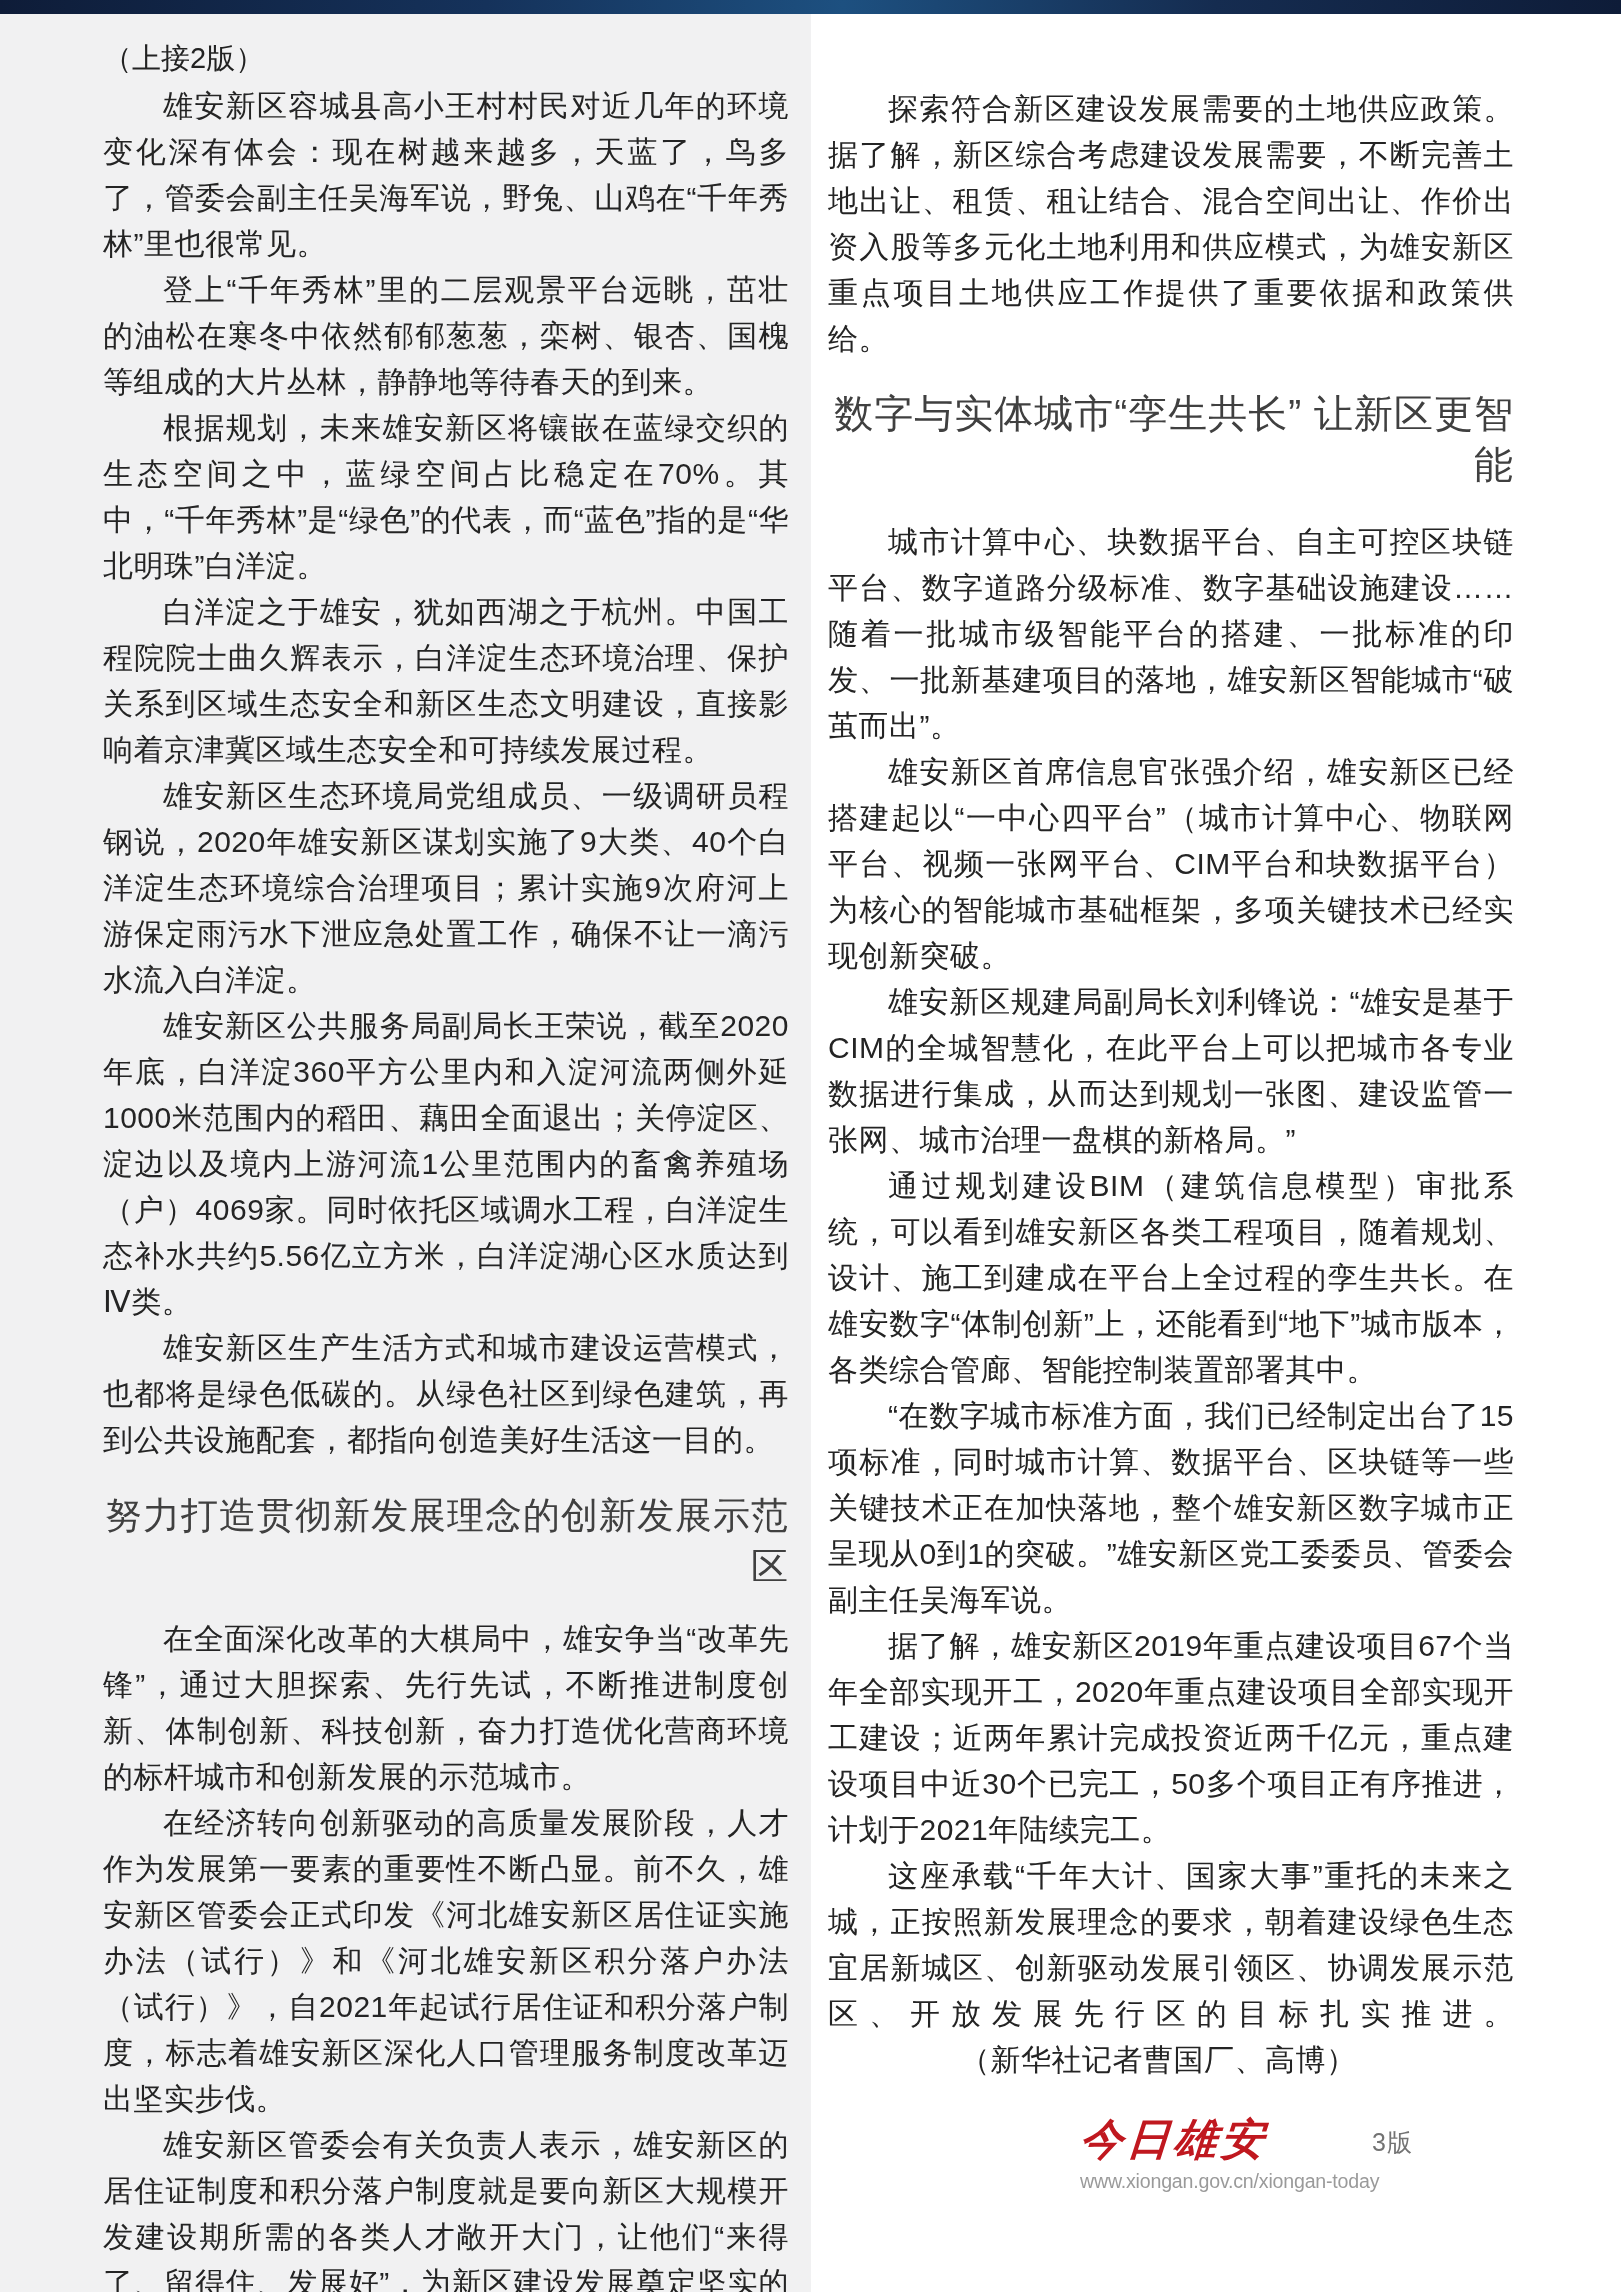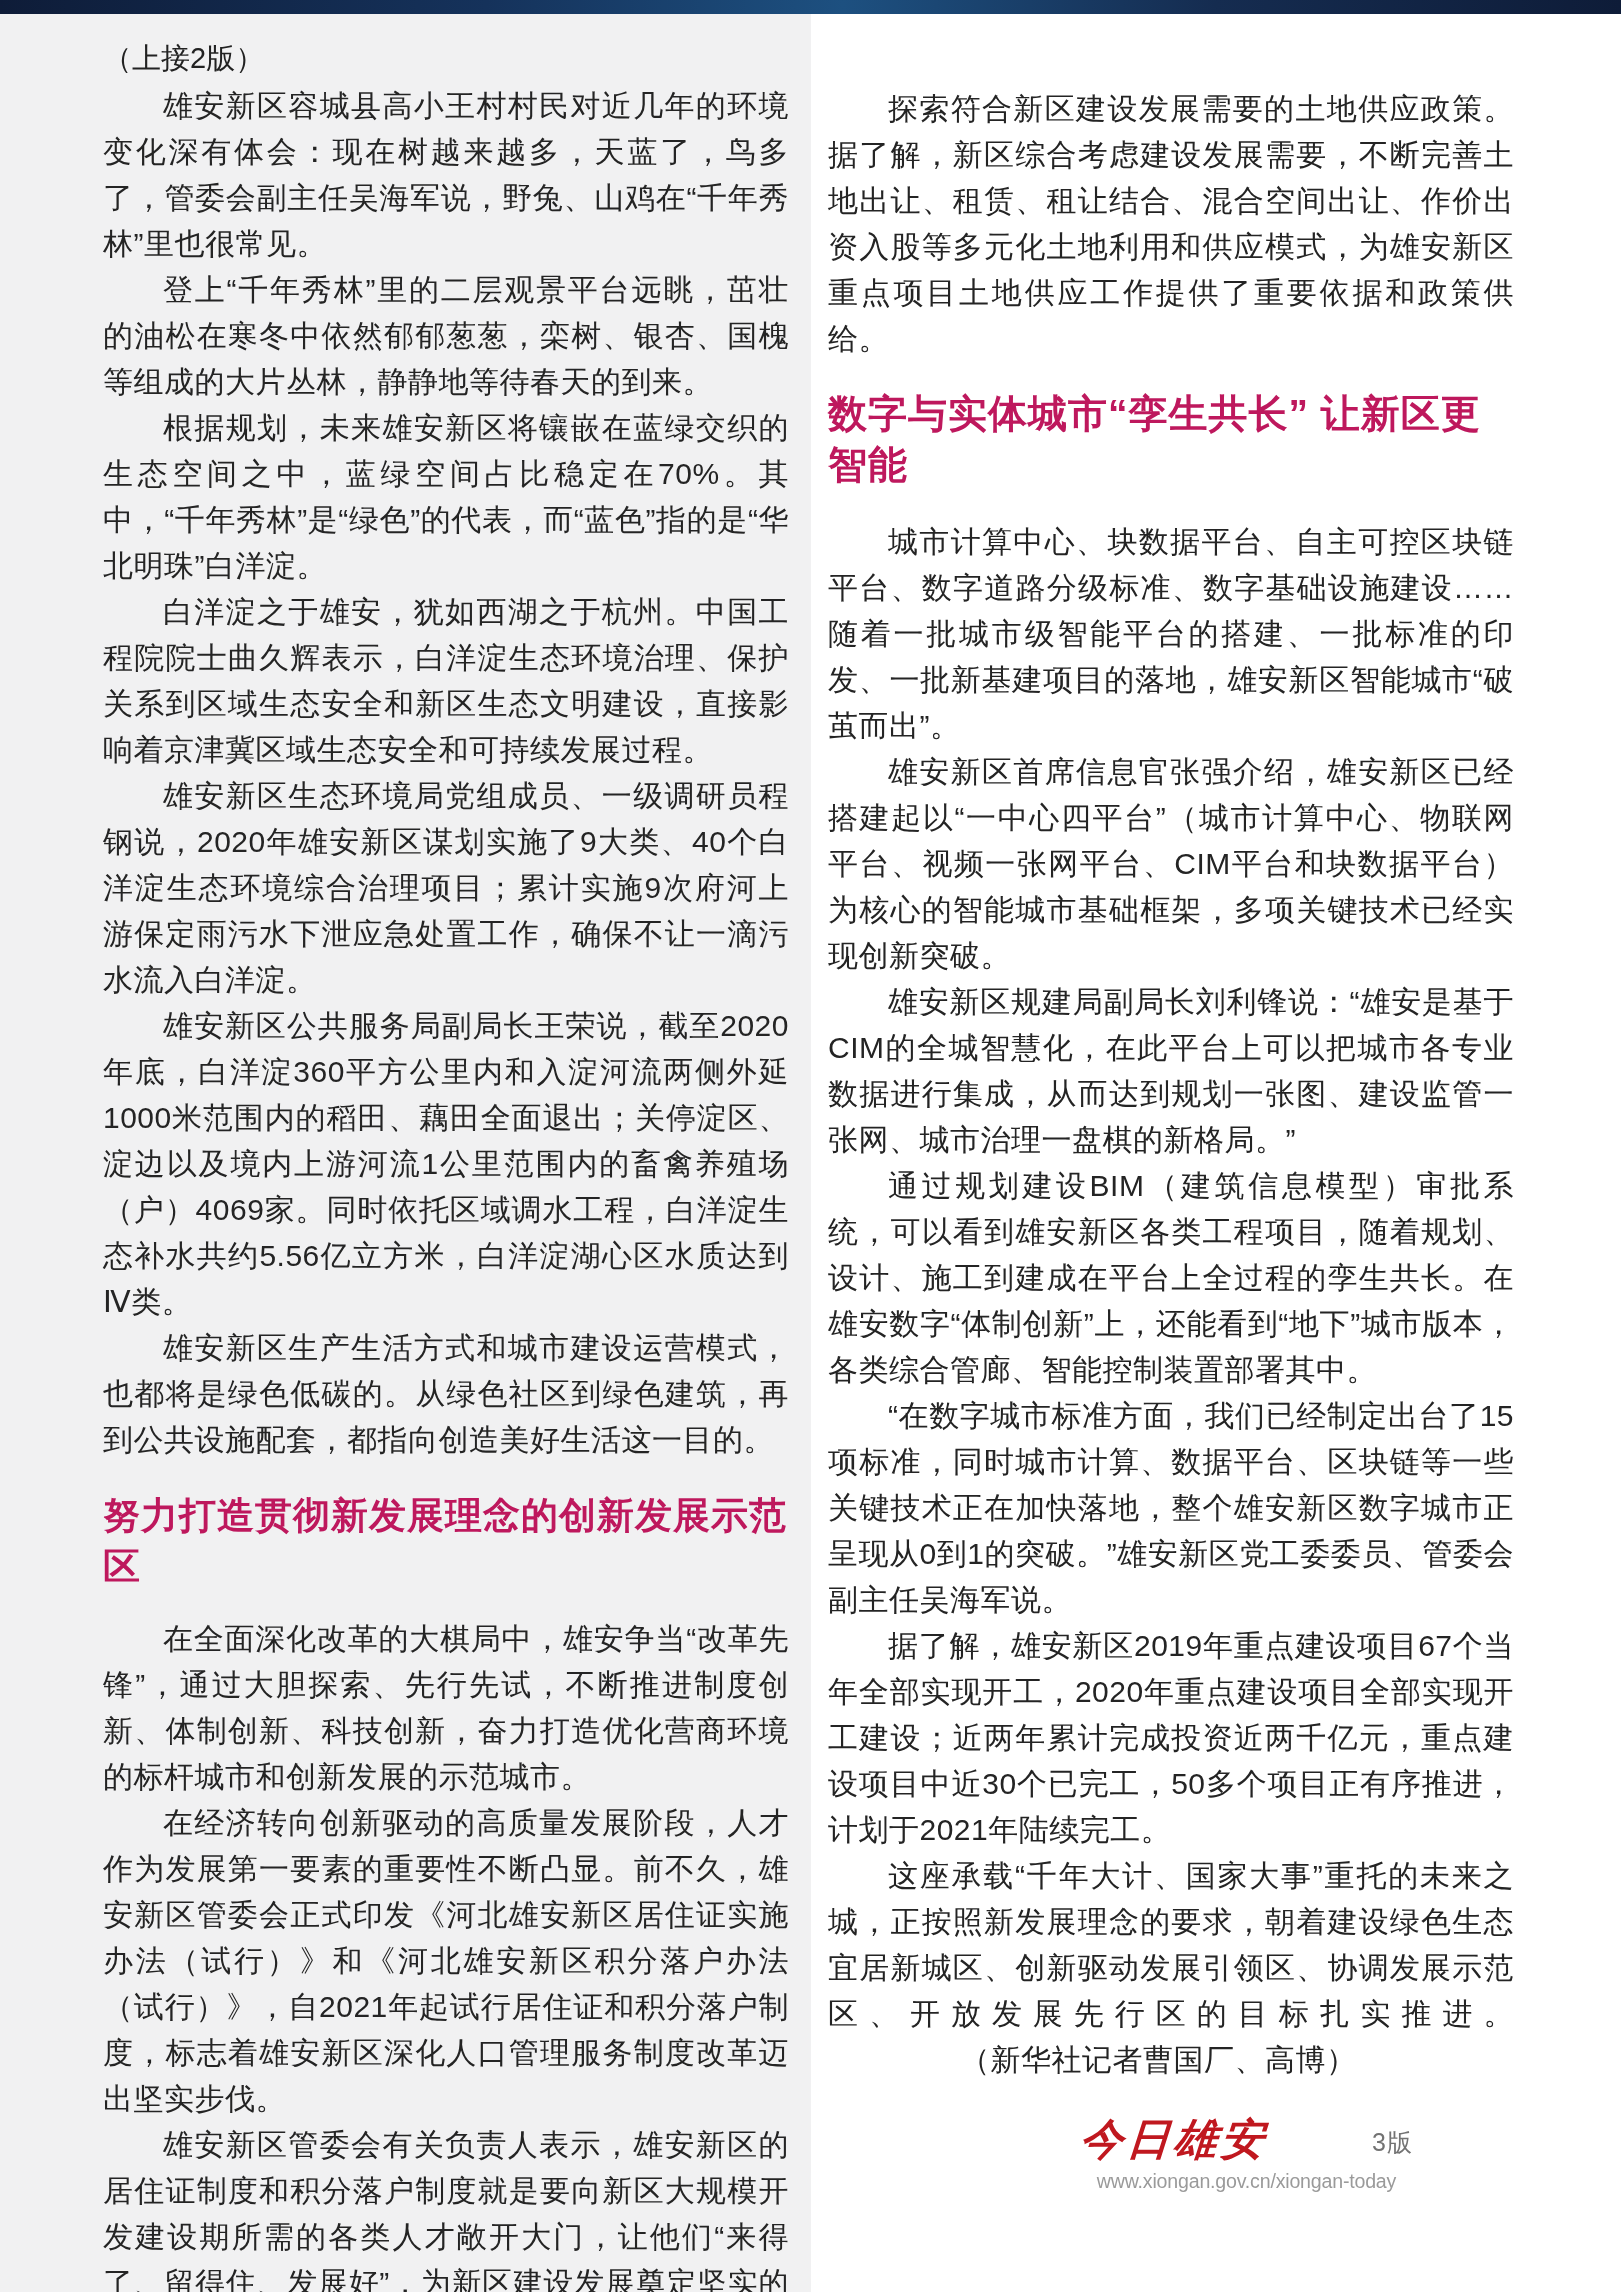--- a/index.html
+++ b/index.html
@@ -29,22 +29,22 @@
   .body-p{
     margin:0;
     font-size:30px;line-height:46px;color:#242424;
     text-align:justify;text-justify:inter-character;
     text-indent:2em;
     letter-spacing:0.5px;
   }
   .section-heading{
     margin:27.4px 0 23.5px 0;
     font-size:37px;line-height:51px;
-    font-weight:bold;color:#be185d;
-    text-align:left;letter-spacing:1px;
+    font-weight:normal;color:#404040;
+    text-align:right;letter-spacing:1px;
   }
   .col-right .section-heading{
     margin:25.5px 0 29px 0;
     font-size:39px;
   }
   .attribution{display:inline-block;margin-left:2.4em;}
   .footer{
     position:absolute;left:1080px;top:2115px;width:333px;
   }
   .footer-top{
@@ -55,21 +55,20 @@
     font-style:italic;letter-spacing:3.9px;
     transform:skewX(-4deg);
   }
   .page-num{
     color:#737373;font-size:25px;line-height:43px;letter-spacing:1px;
   }
   .footer-url{
     margin-top:3.9px;
     color:#9a9a9a;font-size:19.6px;line-height:27.4px;letter-spacing:-0.2px;
     white-space:nowrap;
-    text-align:center;
   }
 </style>
 </head>
 <body>
 
 <div class="page">
 
   <div class="topbar"></div>
   <div class="left-panel-bg"></div>
 

